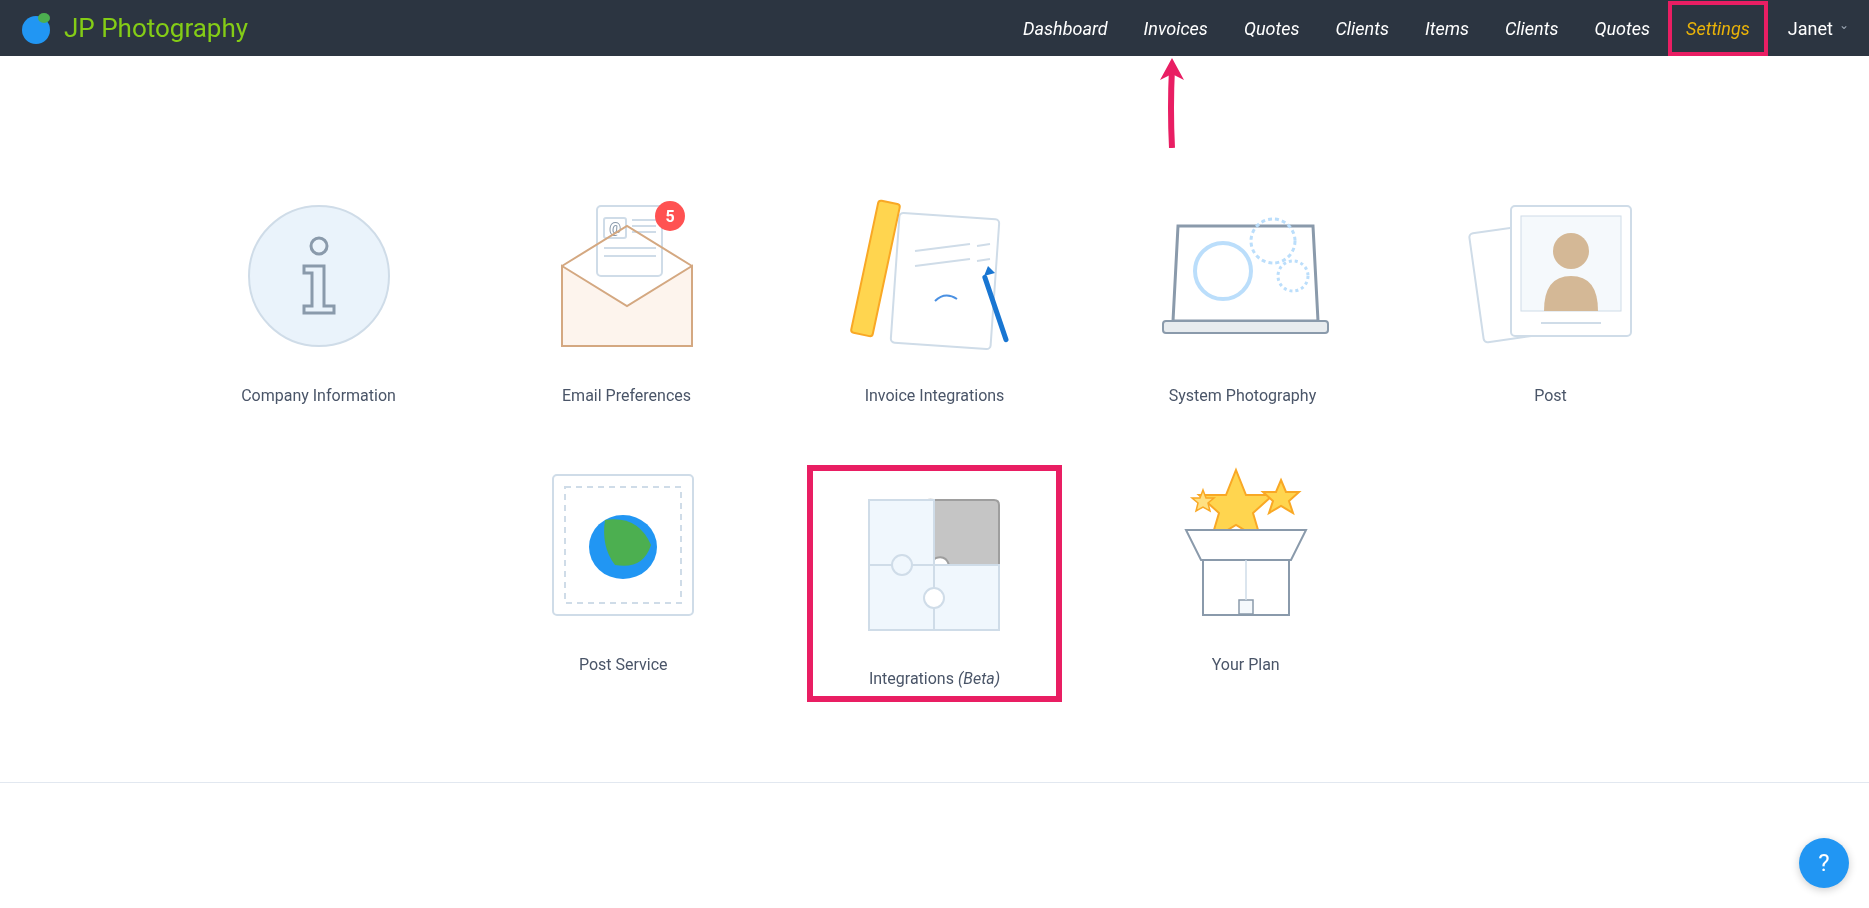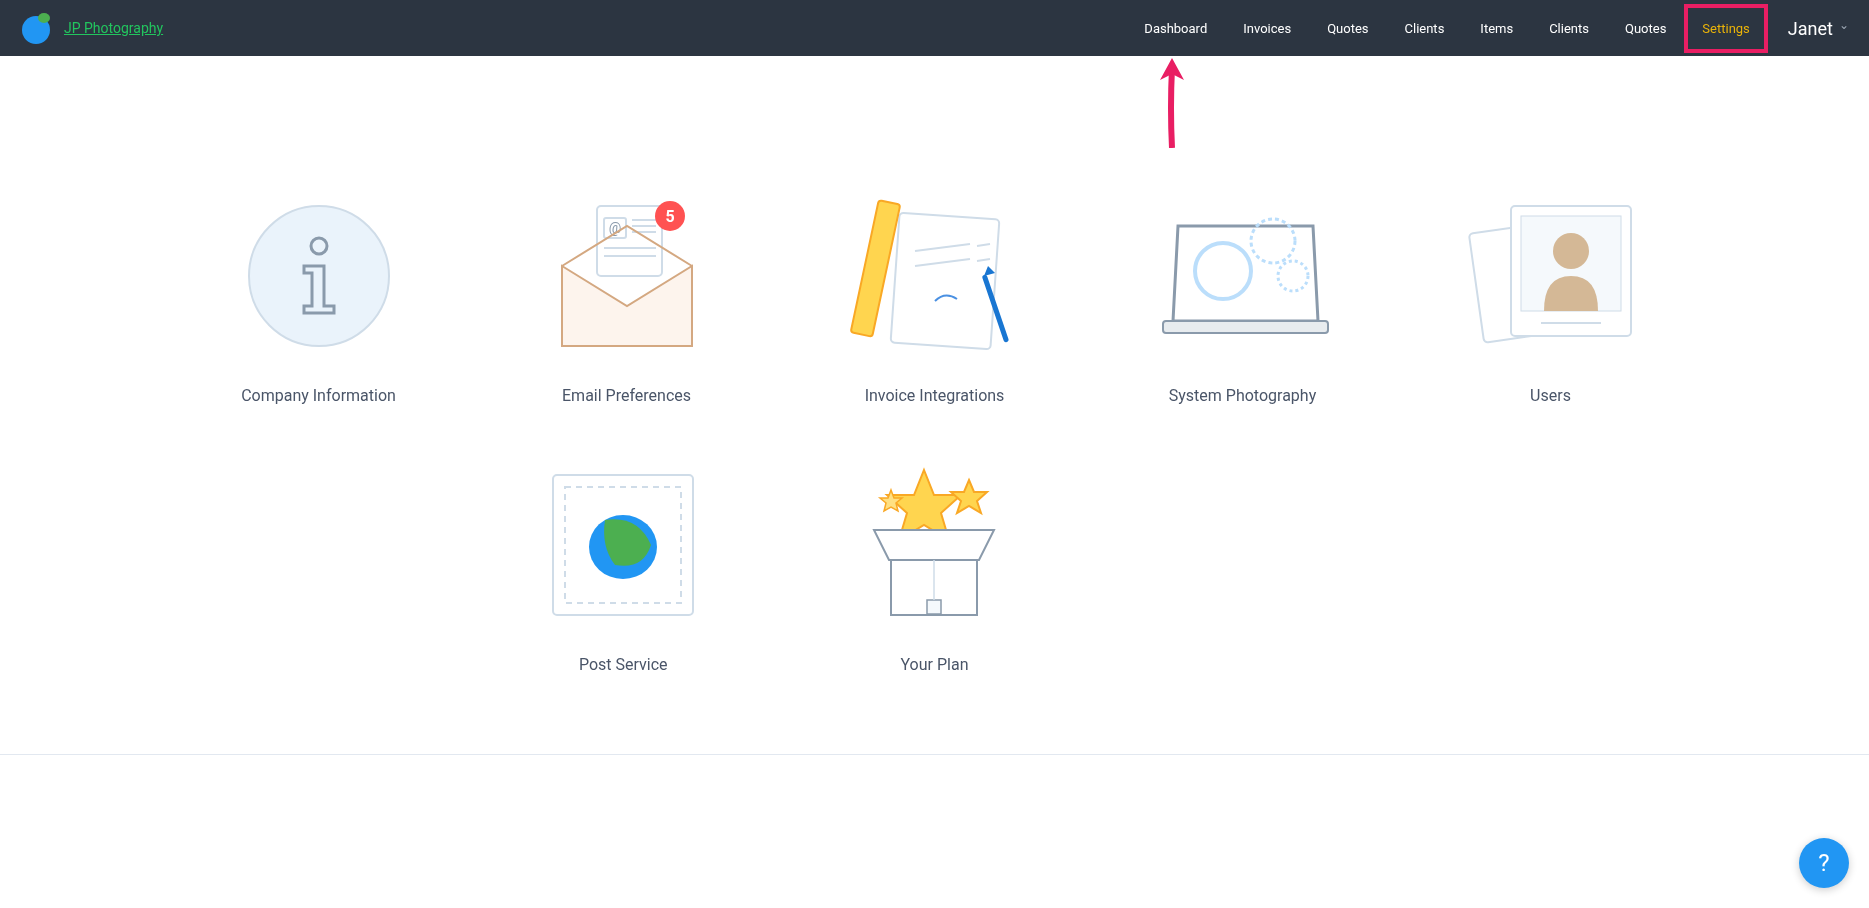--- a/index.html
+++ b/index.html
@@ -25,37 +25,37 @@
       display: flex;
       align-items: center;
       gap: 12px;
     }
     .logo-icon {
       width: 32px;
       height: 32px;
       position: relative;
     }
     .company-name {
-      color: #22c55e;
-      font-size: 14px;
+      color: #84cc16;
+      font-size: 26px;
       font-weight: 400;
-      text-decoration: underline;
     }
     .nav {
       display: flex;
       gap: 0;
       margin-left: auto;
       margin-right: 20px;
     }
     .nav-item {
       color: #fff;
-      font-size: 13px;
+      font-size: 18px;
       padding: 17px 18px;
       text-decoration: none;
       cursor: pointer;
+      font-style: italic;
     }
     .nav-item.highlighted {
       color: #eab308;
       border: 4px solid #e91e63;
       padding: 13px 14px;
     }
     .user-menu {
       color: #fff;
       font-size: 18px;
       display: flex;
@@ -251,40 +251,56 @@
       <div class="tile-icon">
         <svg width="190" height="160" viewBox="0 0 190 160">
           <rect x="20" y="30" width="105" height="110" rx="4" fill="#fff" stroke="#cfdce8" stroke-width="2" transform="rotate(-8 72 85)"></rect>
           <rect x="55" y="10" width="120" height="130" rx="4" fill="#fff" stroke="#cfdce8" stroke-width="2"></rect>
           <rect x="65" y="20" width="100" height="95" fill="#f5f9fc" stroke="#cfdce8" stroke-width="1"></rect>
           <circle cx="115" cy="55" r="18" fill="#d4b896"></circle>
           <path d="M 88 115 Q 88 80 115 80 Q 142 80 142 115 Z" fill="#d4b896"></path>
           <line x1="85" y1="127" x2="145" y2="127" stroke="#cfdce8" stroke-width="2"></line>
         </svg>
       </div>
-      <div class="tile-label">Users</div>
+      <div class="tile-label">Post</div>
     </div>
 
   </div>
 
   <div class="grid-row2">
     <div class="spacer tile"></div>
 
     <div class="tile">
       <div class="tile-icon">
         <svg width="160" height="160" viewBox="0 0 160 160">
           <rect x="10" y="10" width="140" height="140" rx="4" fill="#fff" stroke="#cfdce8" stroke-width="2"></rect>
           <rect x="22" y="22" width="116" height="116" fill="none" stroke="#cfdce8" stroke-width="2" stroke-dasharray="6 5"></rect>
           <ellipse cx="80" cy="82" rx="34" ry="32" fill="#2196f3"></ellipse>
           <path d="M 62 55 Q 95 50 108 80 Q 100 105 72 100 Q 58 82 62 55 Z" fill="#4caf50"></path>
         </svg>
       </div>
       <div class="tile-label">Post Service</div>
     </div>
 
+    <div class="tile highlighted-tile">
+      <div class="tile-icon">
+        <svg width="160" height="150" viewBox="0 0 160 150">
+          <path d="M 80 10 L 140 10 Q 145 10 145 15 L 145 75 L 95 75 Q 92 65 82 68 Q 75 72 80 80 L 80 80 Z" fill="#c5c5c5" stroke="#9e9e9e" stroke-width="2"></path>
+          <path d="M 80 75 L 80 28 Q 68 30 68 18 Q 68 8 80 10 L 80 10" fill="none" stroke="#9e9e9e" stroke-width="2"></path>
+          <rect x="15" y="10" width="65" height="65" fill="#f0f7fd" stroke="#cfdce8" stroke-width="2"></rect>
+          <rect x="15" y="75" width="65" height="65" fill="#f0f7fd" stroke="#cfdce8" stroke-width="2"></rect>
+          <rect x="80" y="75" width="65" height="65" fill="#f0f7fd" stroke="#cfdce8" stroke-width="2"></rect>
+          <circle cx="48" cy="75" r="10" fill="#f0f7fd" stroke="#cfdce8" stroke-width="2"></circle>
+          <circle cx="80" cy="108" r="10" fill="#fff" stroke="#cfdce8" stroke-width="2"></circle>
+        </svg>
+      </div>
+      <div class="tile-label">
+        <span>Integrations</span> <span class="italic">(Beta)</span>
+      </div>
+    </div>
 
     <div class="tile">
       <div class="tile-icon">
         <svg width="170" height="160" viewBox="0 0 170 160">
           <path d="M 75 5 L 85 30 L 112 30 L 92 48 L 100 75 L 75 60 L 50 75 L 58 48 L 38 30 L 65 30 Z" fill="#ffd54f" stroke="#f9a825" stroke-width="2"></path>
           <path d="M 120 15 L 125 27 L 138 27 L 128 36 L 132 48 L 120 41 L 108 48 L 112 36 L 102 27 L 115 27 Z" fill="#ffd54f" stroke="#f9a825" stroke-width="2"></path>
           <path d="M 42 25 L 45 33 L 53 33 L 47 38 L 49 46 L 42 42 L 35 46 L 37 38 L 31 33 L 39 33 Z" fill="#ffe082" stroke="#f9a825" stroke-width="1.5"></path>
           <path d="M 25 65 L 145 65 L 130 95 L 40 95 Z" fill="#fff" stroke="#8a9aab" stroke-width="2"></path>
           <rect x="42" y="95" width="86" height="55" fill="#fff" stroke="#8a9aab" stroke-width="2"></rect>
           <rect x="78" y="135" width="14" height="14" fill="#f5f9fc" stroke="#8a9aab" stroke-width="1.5"></rect>

